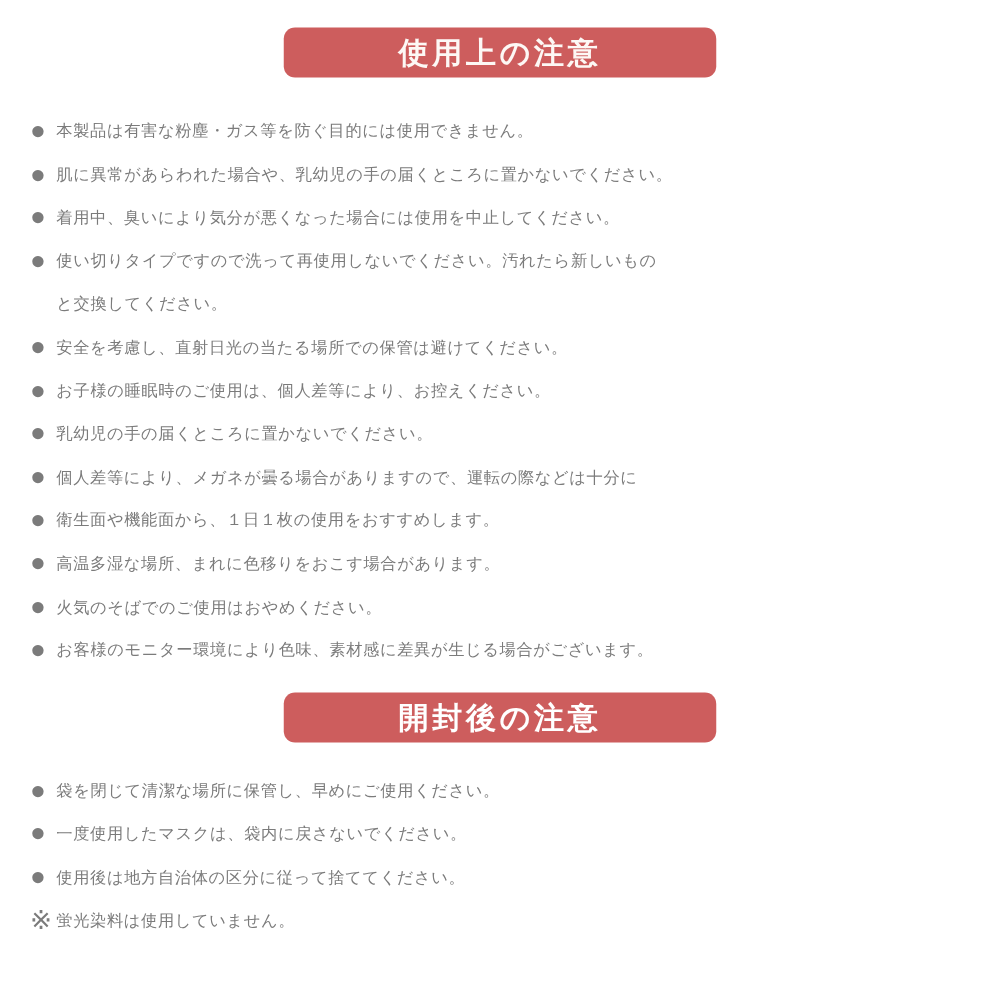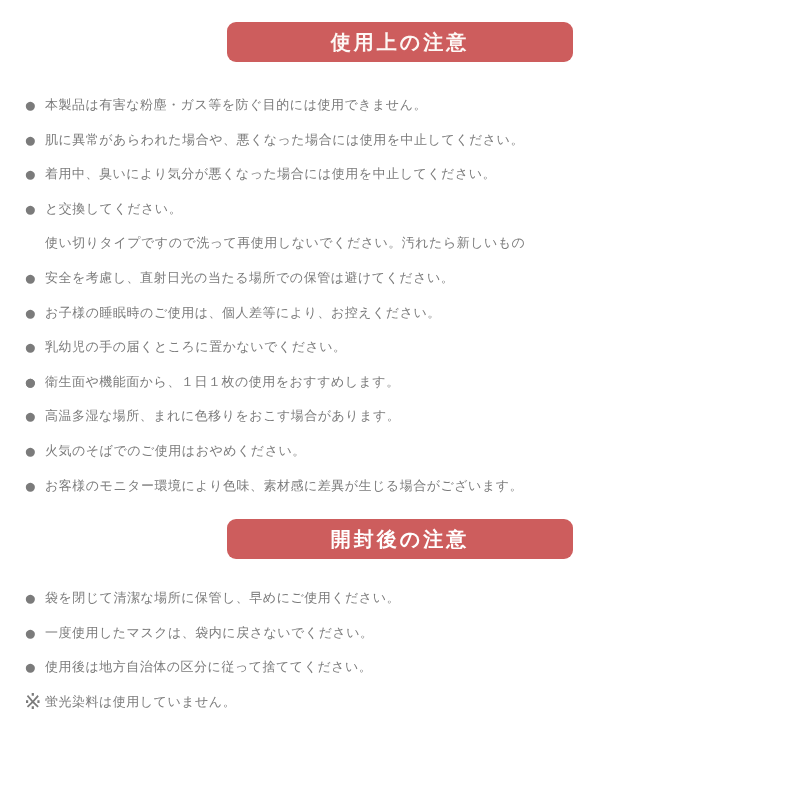--- a/index.html
+++ b/index.html
@@ -24,21 +24,21 @@
   }
   .badge {
     width: 346px;
     height: 40px;
     border-radius: 9px;
     display: flex;
     align-items: center;
     justify-content: center;
   }
   .badge .badge-label {
-    font-size: 20px;
+    font-size: 24px;
     font-weight: bold;
     letter-spacing: 3px;
     color: #fdf8f5;
   }
   .badge-row.first { margin-top: 22px; }
   .badge-row.second { margin-top: 16px; }
   .items {
     margin-left: 24px;
     margin-right: 8px;
   }
@@ -73,45 +73,46 @@
     </div>
   </div>
 
   <div class="items first" style="color: rgb(123, 123, 123);">
       <div class="item">
         <span class="marker">●</span>
         <div class="line">本製品は有害な粉塵・ガス等を防ぐ目的には使用できません。</div>
       </div>
       <div class="item">
         <span class="marker">●</span>
-        <div class="line">肌に異常があらわれた場合や、悪くなった場合には使用を中止してください。</div>
+        <div class="line">肌に異常があらわれた場合や、乳幼児の手の届くところに置かないでください。</div>
       </div>
       <div class="item">
         <span class="marker">●</span>
         <div class="line">着用中、臭いにより気分が悪くなった場合には使用を中止してください。</div>
       </div>
       <div class="item">
         <span class="marker">●</span>
+        <div class="line">使い切りタイプですので洗って再使用しないでください。汚れたら新しいもの</div>
         <div class="line">と交換してください。</div>
-        <div class="line">使い切りタイプですので洗って再使用しないでください。汚れたら新しいもの</div>
       </div>
       <div class="item">
         <span class="marker">●</span>
         <div class="line">安全を考慮し、直射日光の当たる場所での保管は避けてください。</div>
       </div>
       <div class="item">
         <span class="marker">●</span>
         <div class="line">お子様の睡眠時のご使用は、個人差等により、お控えください。</div>
       </div>
       <div class="item">
         <span class="marker">●</span>
         <div class="line">乳幼児の手の届くところに置かないでください。</div>
       </div>
       <div class="item">
         <span class="marker">●</span>
+        <div class="line">個人差等により、メガネが曇る場合がありますので、運転の際などは十分に</div>
       </div>
       <div class="item">
         <span class="marker">●</span>
         <div class="line">衛生面や機能面から、１日１枚の使用をおすすめします。</div>
       </div>
       <div class="item">
         <span class="marker">●</span>
         <div class="line">高温多湿な場所、まれに色移りをおこす場合があります。</div>
       </div>
       <div class="item">

